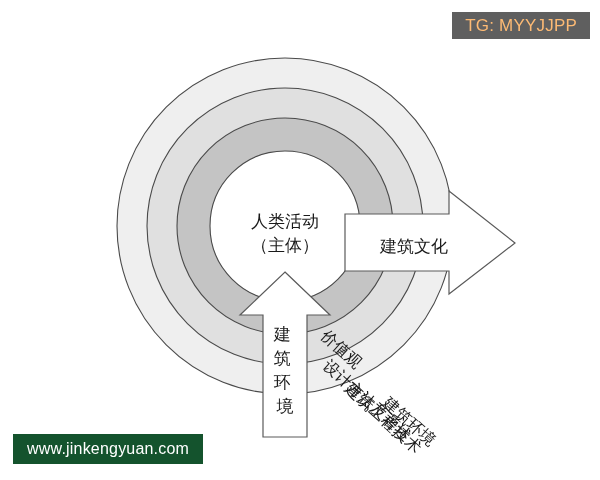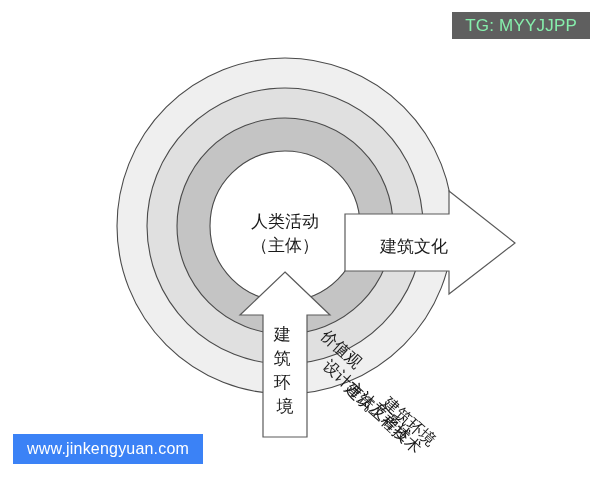--- a/index.html
+++ b/index.html
@@ -102,21 +102,21 @@
     <text class="cjk" x="344" y="390" font-size="16" transform="rotate(42 344 390)" fill="#1a1a1a">
       <tspan>建筑工程技术</tspan>
     </text>
 
     <text class="cjk" x="382" y="404" font-size="16" transform="rotate(42 382 404)" fill="#1a1a1a">
       <tspan>建筑环境</tspan>
     </text>
 
   </svg>
 
-  <div class="watermark" id="tag-watermark" style="background: rgb(95, 95, 95); color: #86efac;">
+  <div class="watermark" id="tag-watermark" style="background: rgb(95, 95, 95); color: #fdba74;">
     <span>TG: MYYJJPP</span>
   </div>
 
-  <div class="watermark" id="site-watermark" style="background: #3b82f6; color: rgb(255, 255, 255); margin-top: 26px;">
+  <div class="watermark" id="site-watermark" style="background: #14532d; color: rgb(255, 255, 255); margin-top: 26px;">
     <span>www.jinkengyuan.com</span>
   </div>
 
 </div>
 
 </body></html>

